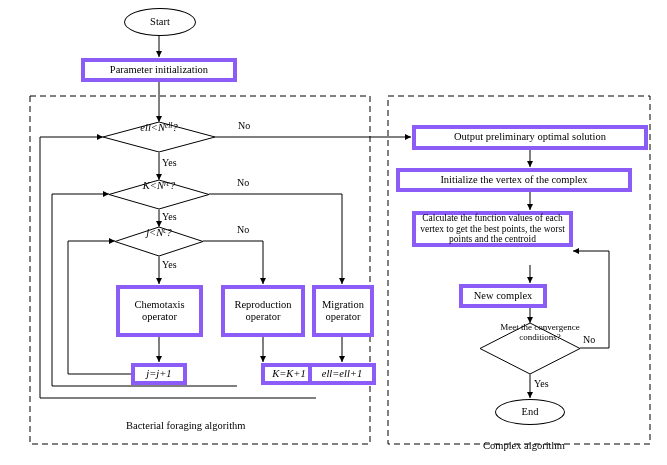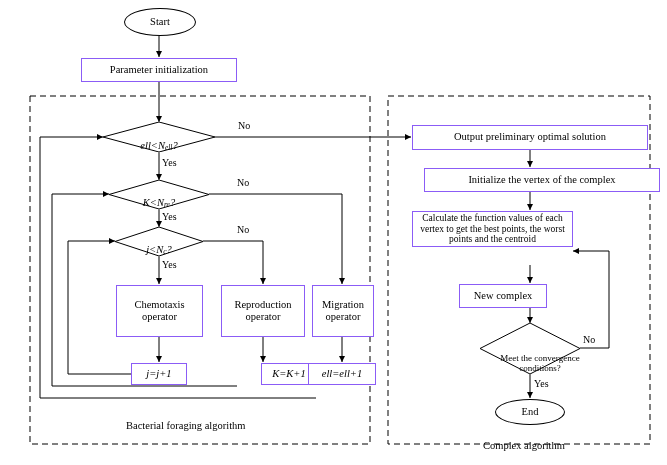--- a/index.html
+++ b/index.html
@@ -30,42 +30,42 @@
     position: absolute;
     box-sizing: border-box;
     display: flex;
     align-items: center;
     justify-content: center;
     text-align: center;
     line-height: 1.15;
     font-size: 10.5px;
     color: #000;
     background: #fff;
-    border: 1px solid #8b5cf6;
+    border: 4px solid #8b5cf6;
     padding: 1px 2px;
   }
   .terminal {
     border-radius: 50%/50%;
     border: 1px solid #000;
   }
   .diamond-wrap {
     position: absolute;
     box-sizing: border-box;
   }
   .diamond-wrap svg {
     position: absolute;
     left: 0; top: 0;
     width: 100%; height: 100%;
   }
   .diamond-label {
     position: absolute;
     left: 0; top: 0;
     width: 100%; height: 100%;
     display: flex;
-    align-items: flex-end;
+    align-items: flex-start;
     justify-content: center;
     font-size: 10.5px;
     font-style: italic;
     text-align: center;
     line-height: 1.1;
   }
   .edge-label {
     position: absolute;
     font-size: 10px;
     color: #000;
@@ -213,21 +213,21 @@
   </div>
 
   <div class="node small-box" style="left:308px; top:363px; width:68px; height:22px;">
     <span>ell=ell+1</span>
   </div>
 
   <div class="node" style="left:412px; top:125px; width:236px; height:25px;">
     <span>Output preliminary optimal solution</span>
   </div>
 
-  <div class="node" style="left:424px; top:168px; width:236px; height:24px;">
+  <div class="node" style="left:396px; top:168px; width:236px; height:24px;">
     <span>Initialize the vertex of the complex</span>
   </div>
 
   <div class="node" style="left:412px; top:211px; width:161px; height:36px; font-size:9.5px;">
     <span>Calculate the function values of each vertex to get the best points, the worst points and the centroid</span>
   </div>
 
   <div class="node" style="left:459px; top:284px; width:88px; height:24px;">
     <span>New complex</span>
   </div>

